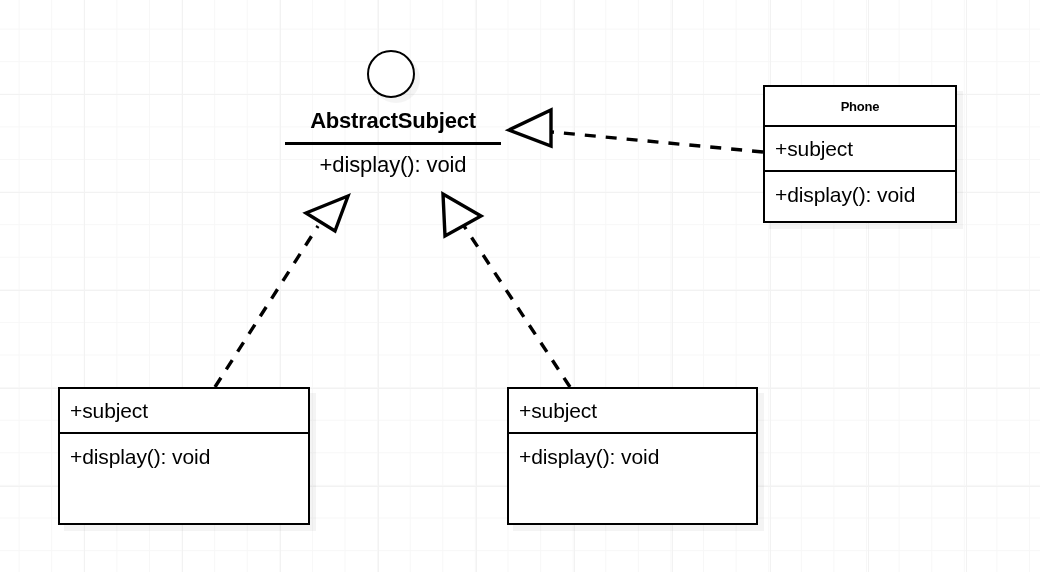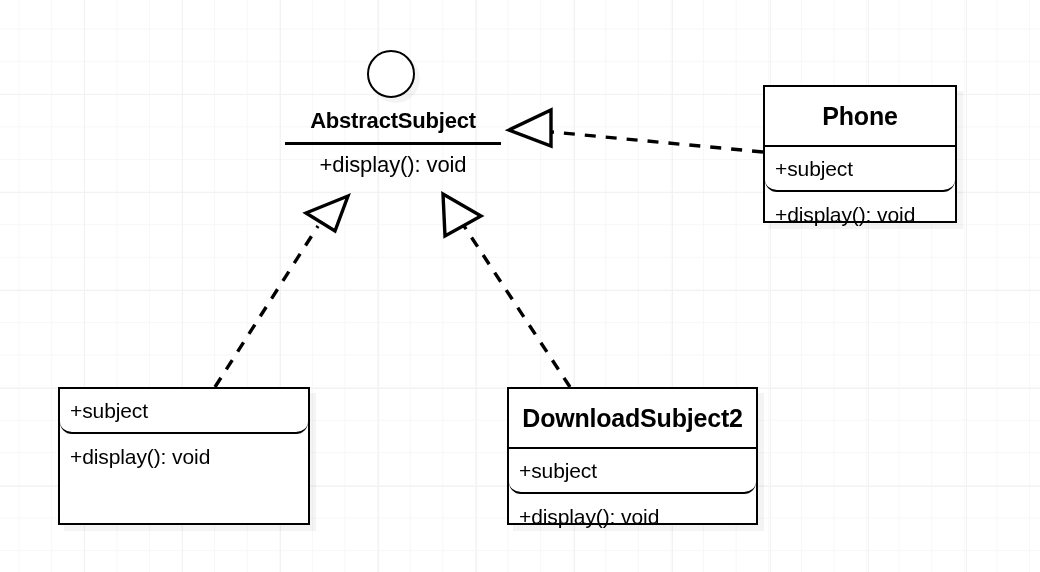--- a/index.html
+++ b/index.html
@@ -52,35 +52,34 @@
   }
   .uml-class .compartment {
     box-sizing: border-box;
     display: flex;
     align-items: center;
     color: #000000;
   }
   .uml-class .name-compartment {
     justify-content: center;
     font-weight: bold;
-    font-size: 25px;
-    height: 60px;
+    font-size: 13px;
+    height: 40px;
     border-bottom: 2.5px solid #000000;
     letter-spacing: -0.2px;
   }
   .uml-class .member-compartment {
     justify-content: flex-start;
     font-size: 21px;
     height: 45px;
     padding-left: 10px;
     letter-spacing: -0.1px;
   }
   .uml-class .member-compartment.divided {
     border-bottom: 2.5px solid #000000;
-    border-radius: 12px;
   }
 
   
   #interface-node {
     position: absolute;
     left: 283px;
     top: 40px;
     width: 220px;
   }
   #interface-node .lollipop {
@@ -160,18 +159,17 @@
     <div class="compartment member-compartment divided">+subject</div>
     <div class="compartment member-compartment">+display(): void</div>
   </div>
 
   <div class="uml-class" id="class-download-subject-1" style="left:58px; top:387px; width:252px; height:138px;">
     <div class="compartment member-compartment divided">+subject</div>
     <div class="compartment member-compartment">+display(): void</div>
   </div>
 
   <div class="uml-class" id="class-download-subject-2" style="left:507px; top:387px; width:251px; height:138px;">
-    <div class="compartment name-compartment">DownloadSubject2</div>
     <div class="compartment member-compartment divided">+subject</div>
     <div class="compartment member-compartment">+display(): void</div>
   </div>
 
 </div>
 
 </body></html>

